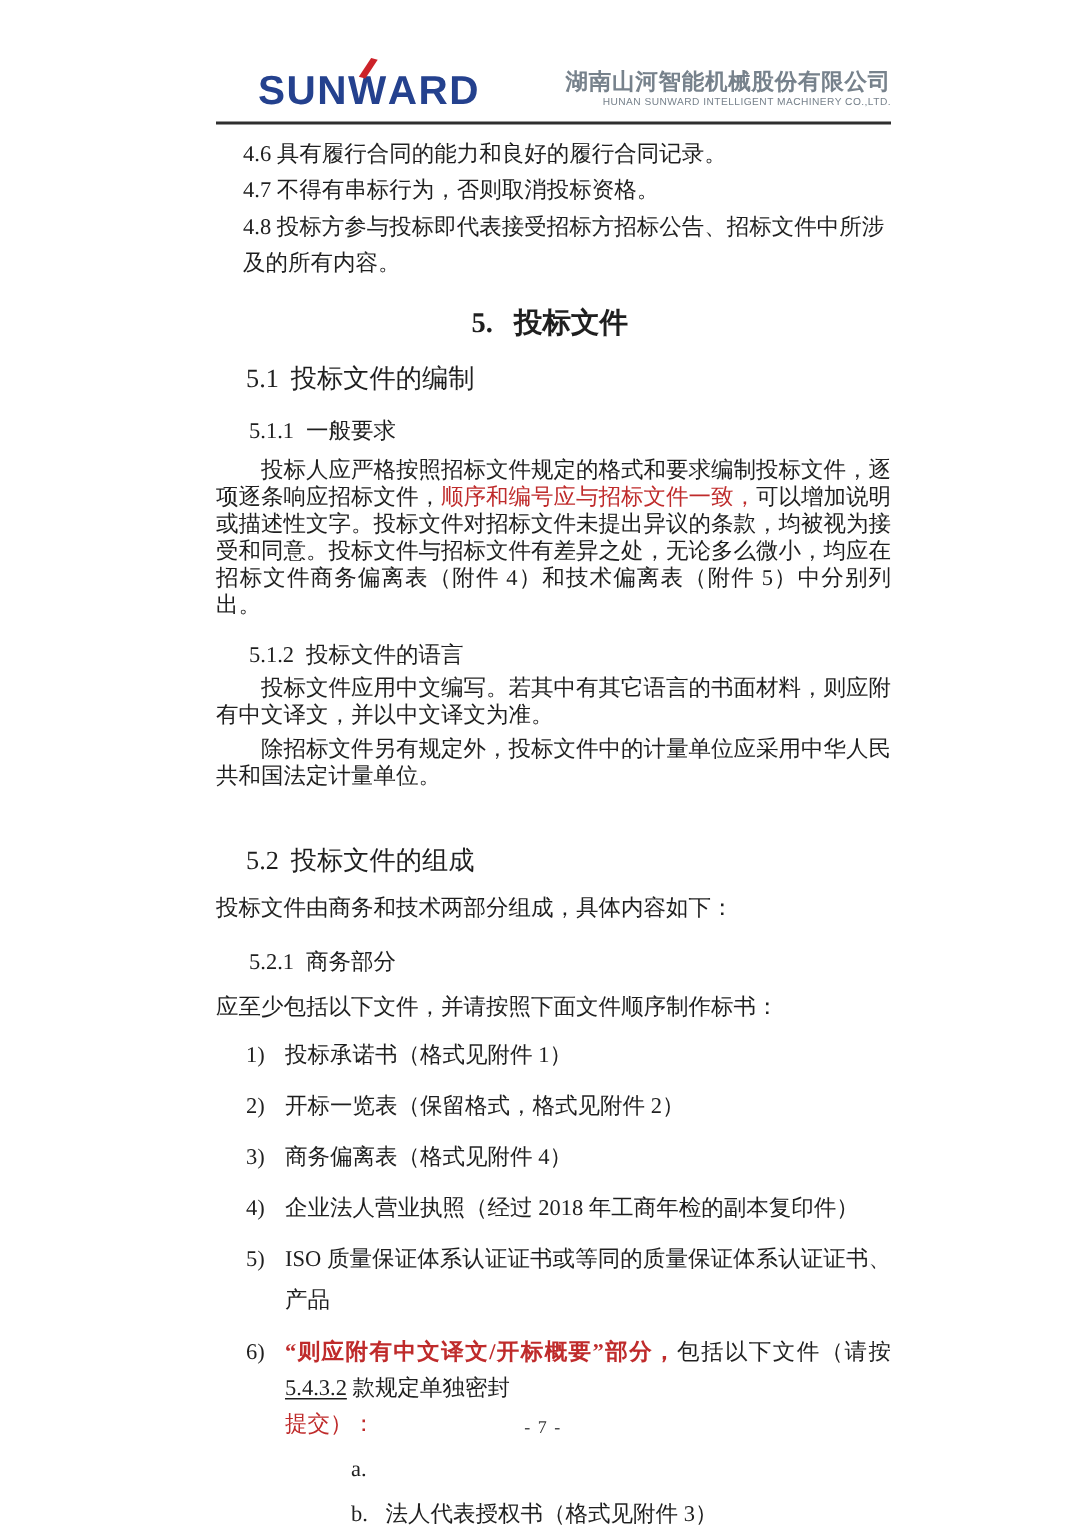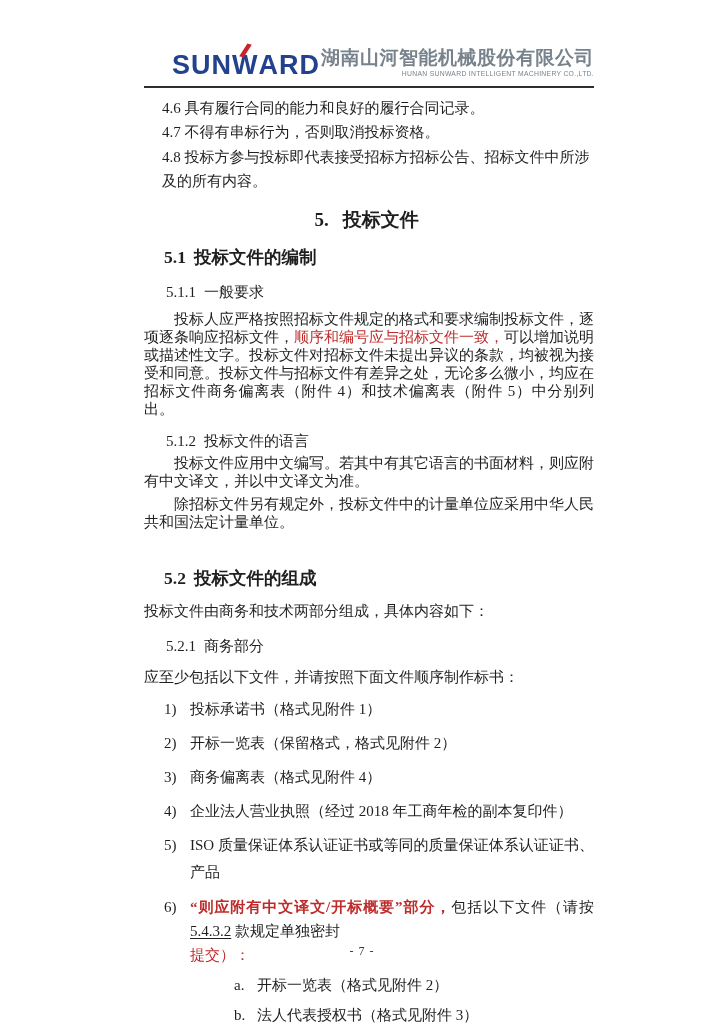--- a/index.html
+++ b/index.html
@@ -25,28 +25,28 @@
     font-weight:bold; font-size:27px; letter-spacing:1px;
     color:#24418e; line-height:1;
   }
   .logo-w { position:relative; display:inline-block; }
   .logo-accent {
     position:absolute; top:-8px; left:11px;
     width:5px; height:13px; background:#cc2229;
     transform:skewX(-22deg) rotate(14deg);
   }
   .company { text-align:right; color:#77828c; font-family:"Liberation Sans","DejaVu Sans",sans-serif; }
-  .company-cn { font-size:19px; font-weight:bold; letter-spacing:0.5px; line-height:1.25; }
+  .company-cn { font-size:15px; font-weight:bold; letter-spacing:0.5px; line-height:1.25; }
   .company-en { font-size:6.8px; letter-spacing:0.3px; line-height:1.3; }
   
   .content { margin:0 56px 0 70px; font-size:15px; }
   .clauses4 { margin-top:8px; margin-left:18px; line-height:24.5px; }
   .h1 { margin-top:13px; margin-left:-5px; font-size:19px; font-weight:bold;text-align:center; }
   .h1 .hnum { margin-right:14px; }
-  .h2 { margin-top:12px; margin-left:20px; font-size:17.5px; font-weight:bold; }
+  .h2 { margin-top:12px; margin-left:20px; font-size:17.5px; font-weight:normal; }
   .h2 .hnum { margin-right:8px; }
   .h3 { margin-top:14px; margin-left:22px; font-size:15px; }
   .h3 .hnum { margin-right:8px; }
   .para { margin-top:8px; text-indent:2em; text-align:justify; line-height:18px; }
   .para.tight { margin-top:5px;font-family:Liberation Mono, monospace; }
   .red { color:#bf2b2b; }
   .red-bold { color:#bf2b2b; font-weight:bold; }
   .u { text-decoration:underline; text-underline-offset:2px; }
   .s52 { margin-top:33px; }
   .lead { margin-top:10px; line-height:23px; }
@@ -139,21 +139,20 @@
         <span class="num">6)</span>
         <span class="itext">
           <span class="red-bold">“则应附有中文译文/开标概要”部分，</span><span>包括以下文件（请按 </span><span class="u">5.4.3.2</span><span> 款规定单独密封</span>
           <span class="red" style="display:block">提交）：</span>
         </span>
       </div>
 
       <div class="sub-list">
         <div class="sub-item">
           <span class="num">a.</span>
-          <span>开标一览表（格式见附件 2）</span>
         </div>
         <div class="sub-item">
           <span class="num">b.</span>
           <span>法人代表授权书（格式见附件 3）</span>
         </div>
         <div class="sub-item">
           <span class="num">c.</span>
           <span>投标承诺书（格式见附件 1）</span>
         </div>
       </div>

